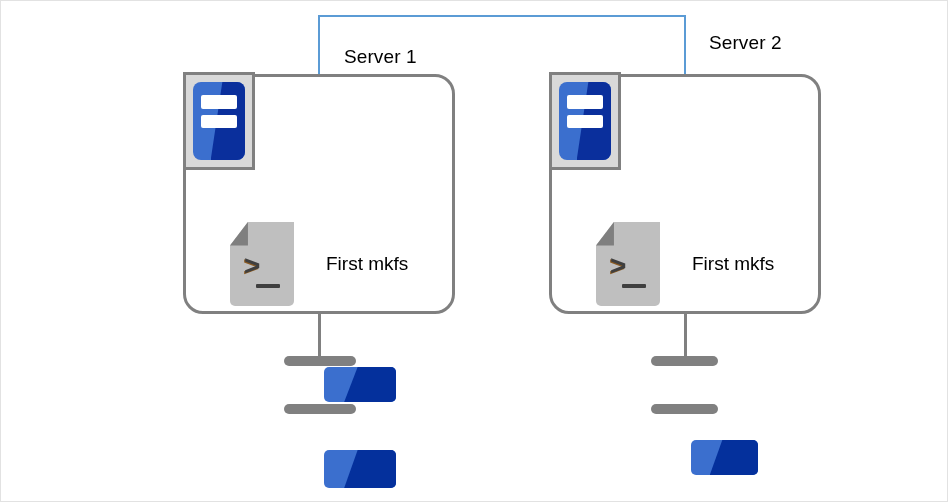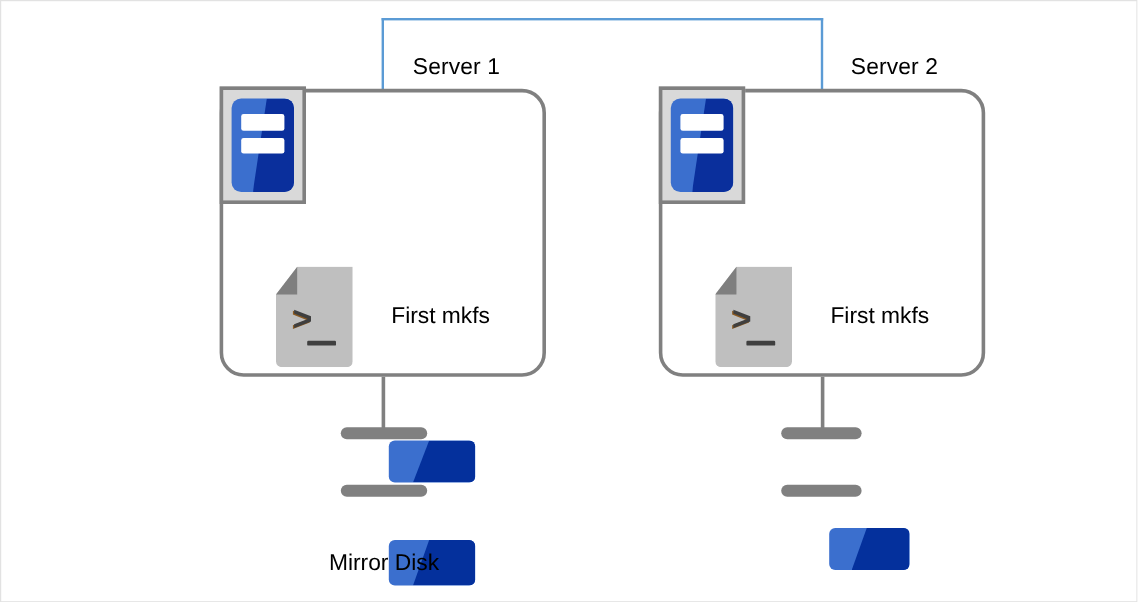--- a/index.html
+++ b/index.html
@@ -199,23 +199,22 @@
   <div class="abs disk-connector" style="left:317px; top:313px; height:46px;"></div>
 
   <div class="abs disk-plate" style="left:283px; top:355px; width:72px; height:10px;"></div>
   <div class="abs disk-block" style="left:283px; top:366px; width:72px; height:35px;">
     <div class="dark"></div>
   </div>
   <div class="abs disk-plate" style="left:283px; top:403px; width:72px; height:10px;"></div>
   <div class="abs disk-block" style="left:283px; top:414px; width:72px; height:38px;">
     <div class="dark"></div>
   </div>
-  <div class="abs disk-label" style="left:239px; top:458px; width:160px;">Mirror Disk</div>
-
-  <div class="abs server-label" style="left:708px; top:45px;">Server 2</div>
+
+  <div class="abs server-label" style="left:708px; top:31px;">Server 2</div>
 
   <div class="abs server-box" style="left:548px; top:73px; width:272px; height:240px;"></div>
 
   <div class="abs server-badge" style="left:548px; top:71px; width:72px; height:98px;">
     <div class="server-badge-inner">
       <div class="server-badge-dark"></div>
       <div class="badge-bar b1"></div>
       <div class="badge-bar b2"></div>
     </div>
   </div>

